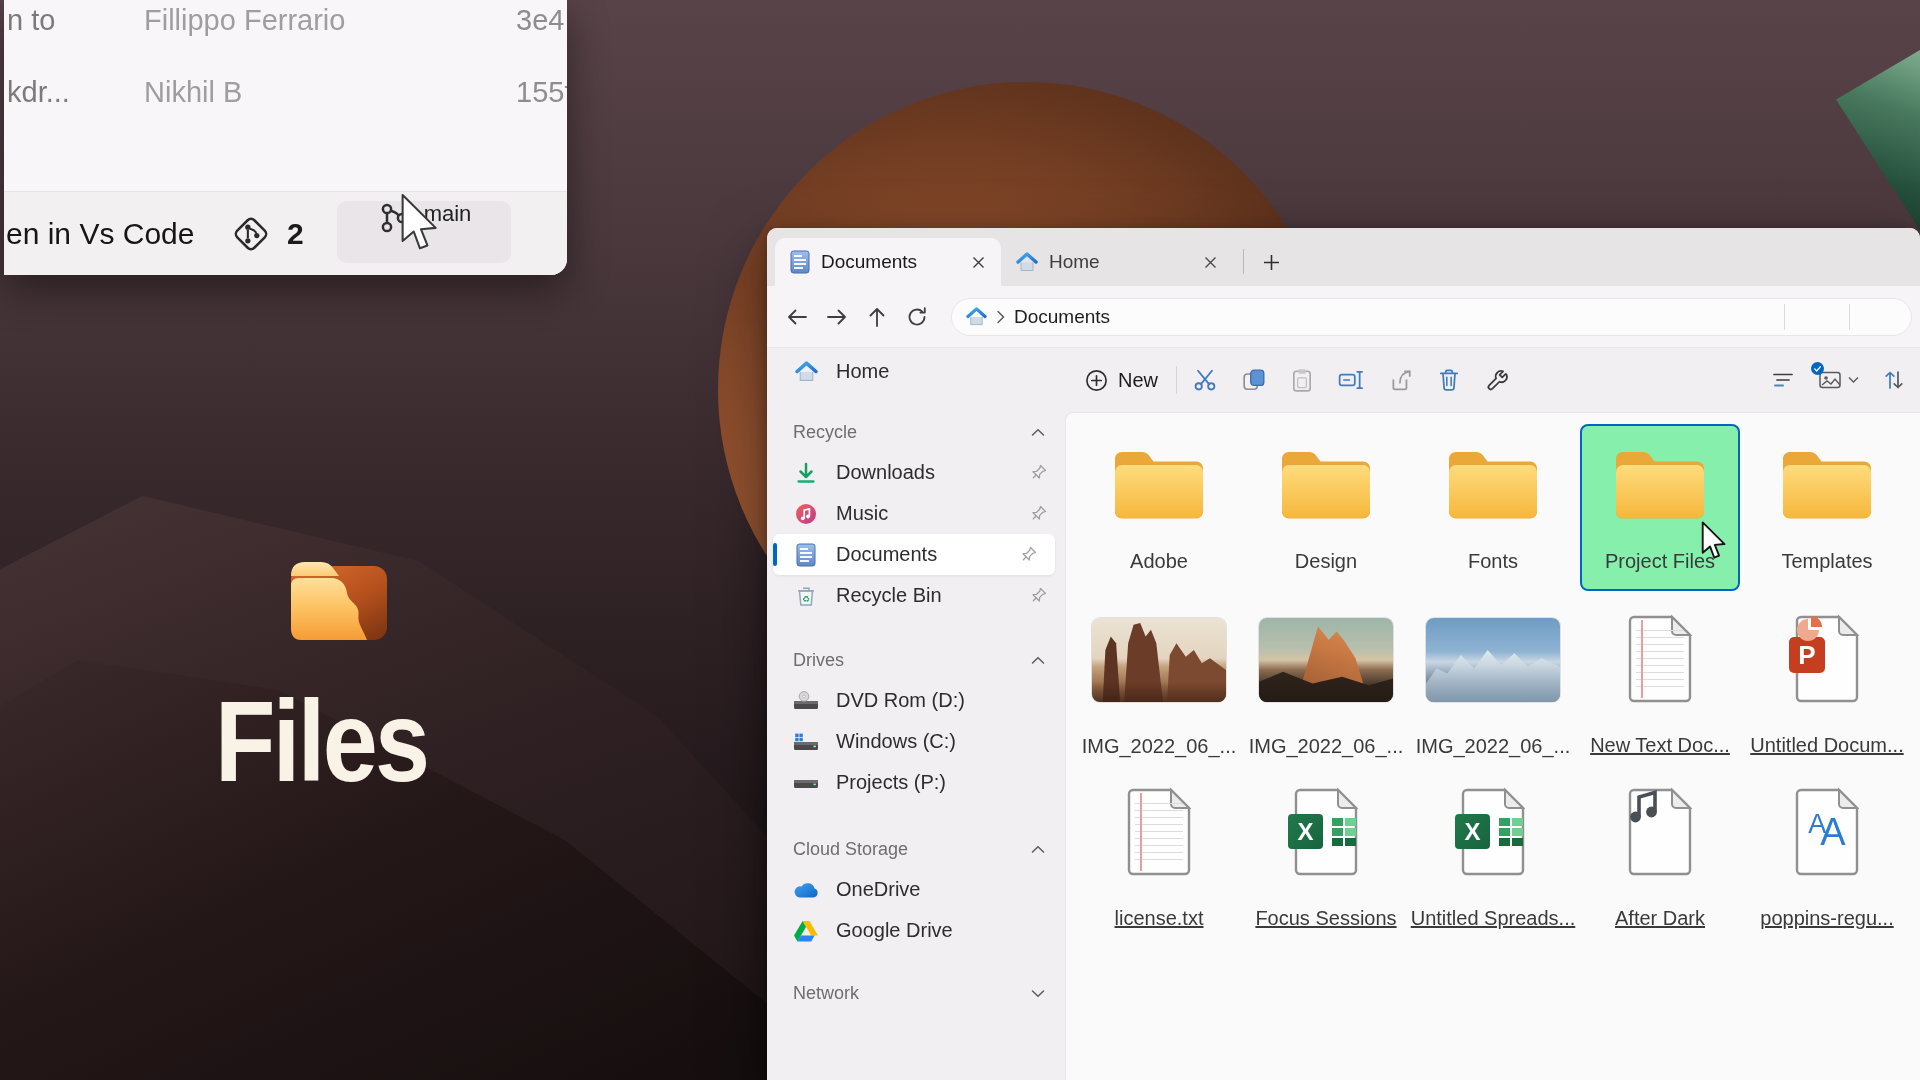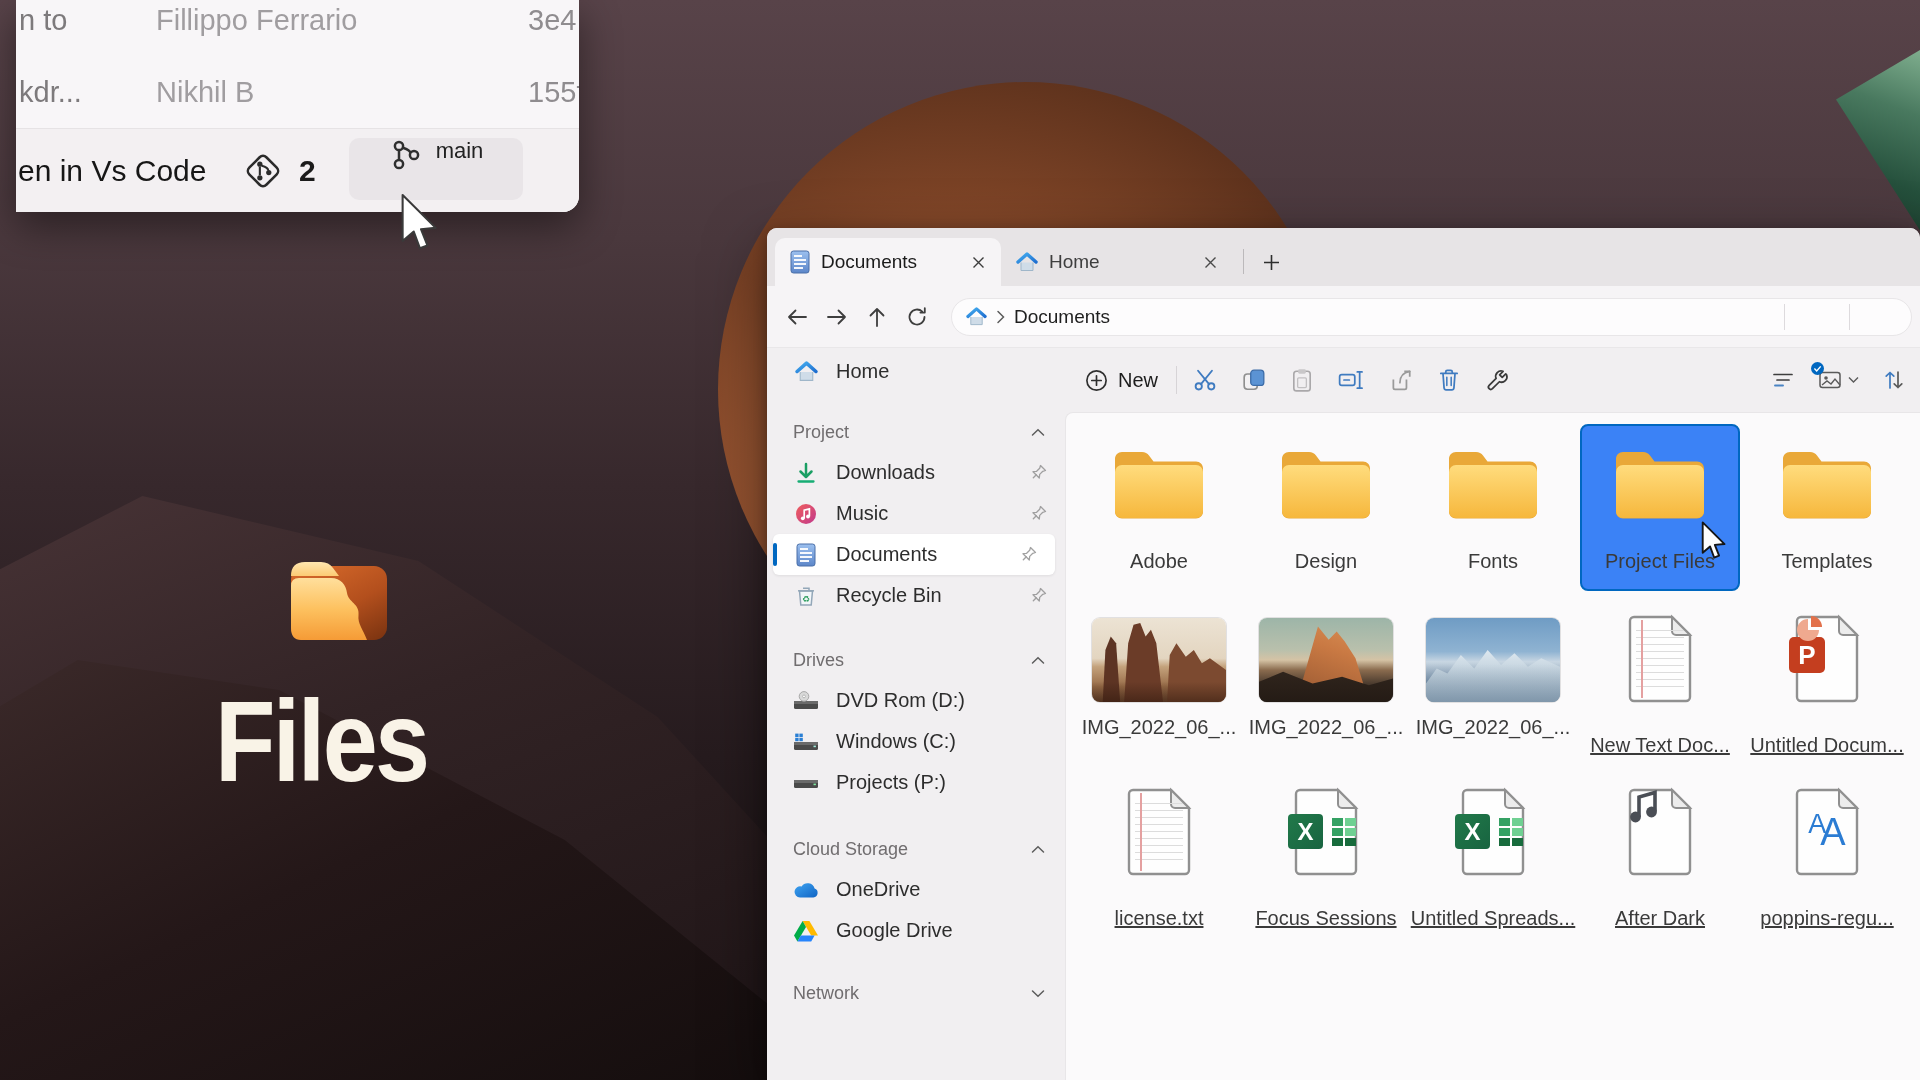--- a/index.html
+++ b/index.html
@@ -21,21 +21,21 @@
   .bg-dune-front { position:absolute; left:-40px; top:640px; width:840px; height:500px;
     clip-path:polygon(0% 18%,14% 4%,38% 10%,72% 40%,100% 78%,100% 100%,0% 100%);
     background:linear-gradient(155deg,#3d2b2b 0%,#241718 45%,#120c0c 100%); }
 
   
   .files-logo { position:absolute; left:215px; top:552px; display:flex; align-items:center; gap:40px;flex-direction:column; }
   .files-logo .word { font-size:115px; font-weight:bold; color:#f9f3e7; letter-spacing:-3px;
     transform:scaleX(.86); transform-origin:left center; line-height:1; }
 
   
-  .popup { position:absolute; left:16px; top:0; width:563px; height:212px; background:#f8f6f8;
+  .popup { position:absolute; left:4px; top:0; width:563px; height:275px; background:#f8f6f8;
     border-radius:0 0 16px 0; box-shadow:0 14px 40px rgba(0,0,0,.45); overflow:hidden; font-size:29px; }
   .prow { position:absolute; left:0; right:0; height:44px; line-height:44px; }
   .pr1 { top:-2px; } .pr2 { top:70px; }
   .pcol1 { position:absolute; left:3px; color:#7d7a7c; white-space:nowrap; }
   .pcol2 { position:absolute; left:140px; color:#a09da0; white-space:nowrap; }
   .pcol3 { position:absolute; left:512px; color:#8f8c8f; white-space:nowrap; }
   .pfooter { position:absolute; left:0; bottom:0; width:100%; height:84px; background:#f3f0f2;
     border-top:1px solid #e6e3e5; }
   .open-vscode { position:absolute; left:2px; top:50%; transform:translateY(-50%);
     font-size:30px; color:#161616; white-space:nowrap; }
@@ -95,25 +95,25 @@
   .tb-right { margin-left:auto; display:flex; align-items:center; gap:24px; padding-right:4px; }
   .view-group { display:flex; align-items:center; gap:6px; position:relative; }
   .vcheck { position:absolute; left:-7px; top:-8px; }
 
   .content { flex:1; background:#fbfafb; border:1px solid #e8e6e8; border-right:none; border-bottom:none;
     border-top-left-radius:8px; padding:11px 16px 0 13px; }
   .grid { display:grid; grid-template-columns:repeat(5,160px); column-gap:7px; row-gap:10px; }
   .cell { position:relative; display:flex; flex-direction:column; align-items:center; border-radius:8px; }
   .cell.r1 { height:167px; padding-top:23px; }
   .cell.r1 .flabel { margin-top:27px; }
-  .cell.r1.sel { background:#3b82f6; border:2px solid #0067c0; padding-top:21px; }
+  .cell.r1.sel { background:#86efac; border:2px solid #0067c0; padding-top:21px; }
   .cell.r2 { height:168px; } .cell.r3 { height:160px; }
   .flabel { font-size:20px; color:#3a3a3a; white-space:nowrap; }
   .img-cell .thumb { margin-top:17px; }
-  .img-cell .flabel { margin-top:14px; }
+  .img-cell .flabel { margin-top:33px; }
   .doc-cell.r2 .icon-stack { margin-top:13px; }
   .doc-cell.r3 .icon-stack { margin-top:8px; }
   .doc-cell .flabel { margin-top:30px;text-decoration:underline; }
 
   .thumb { width:134px; height:84px; border-radius:8px; overflow:hidden; position:relative;
     box-shadow:0 0 0 1px rgba(0,0,0,.1); }
   .thumb>i { position:absolute; inset:0; display:block; }
   .th-desert { background:linear-gradient(180deg,#ece3d4 0%,#e3d5c0 48%,#c4a27c 58%,#976b47 82%,#7a5136 100%); }
   .th-desert .la { clip-path:polygon(8% 100%,10% 38%,14% 22%,18% 30%,21% 100%); background:#5d3423; }
   .th-desert .lb { clip-path:polygon(24% 100%,27% 30%,31% 8%,36% 6%,40% 22%,44% 14%,48% 30%,53% 100%); background:#6b3c28; }
@@ -321,21 +321,21 @@
             <svg width="23" height="22" viewBox="0 0 22 21">
               <path d="M5 10.5 v8 h12 v-8" fill="#cfdce8" stroke="#9fb6c9" stroke-width="1"></path>
               <path d="M2 10 L11 2 L20 10" fill="none" stroke="url(#hbg)" stroke-width="3.4" stroke-linecap="round" stroke-linejoin="round"></path>
             </svg>
           </span>
           <span class="slabel">Home</span>
         </div>
         <div class="sp20"></div>
 
         <div class="shead">
-          <span>Project</span>
+          <span>Recycle</span>
           <span class="chev">
             <svg width="14" height="9" viewBox="0 0 14 9">
                 <path d="M1.5 7 L7 1.8 L12.5 7" fill="none" stroke="#5c5c5c" stroke-width="1.5" stroke-linecap="round"></path>
               </svg>
           </span>
         </div>
 
 
         <div class="sitem">
           <span class="sicon">

